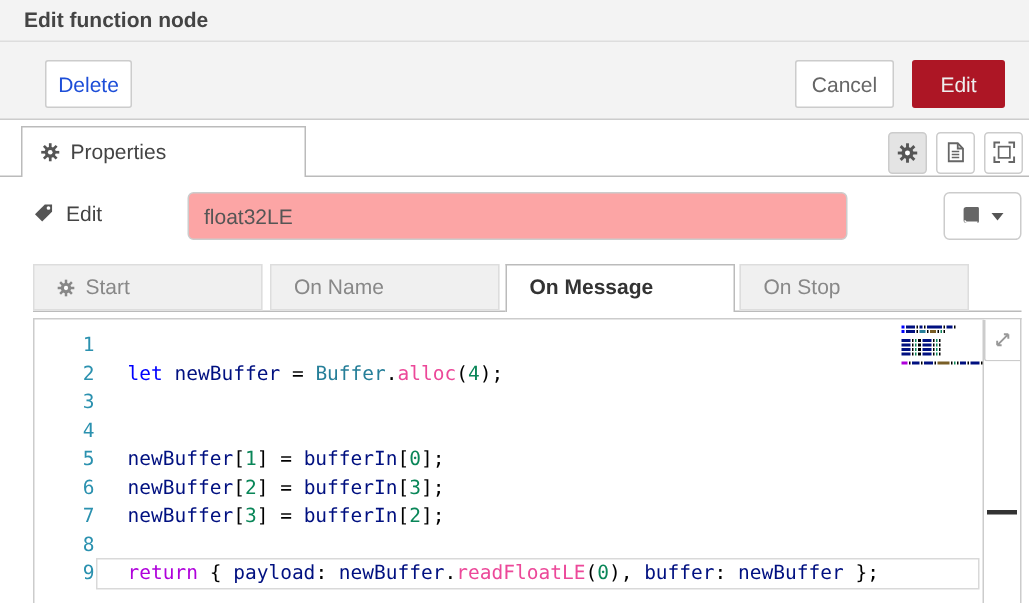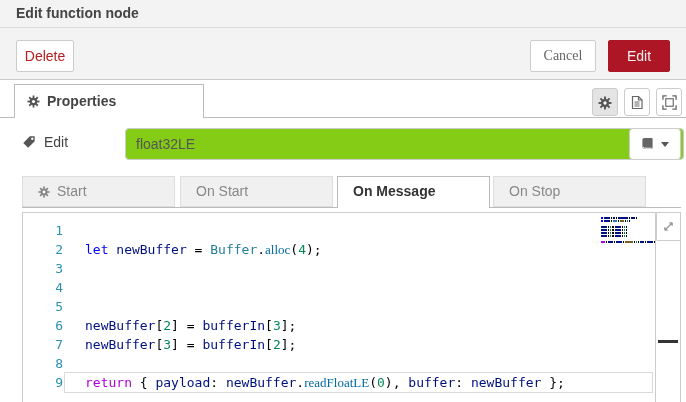--- a/index.html
+++ b/index.html
@@ -10,45 +10,45 @@
   
   .titlebar { position:absolute; left:0; top:0; width:686px; height:28px;
     background:#f3f3f3; border-bottom:1px solid #ddd; line-height:27px;
     padding-left:16px; font-size:14px; font-weight:bold; color:#444; }
 
   .actionbar { position:absolute; left:0; top:28px; width:686px; height:52px;
     background:#f3f3f3; border-bottom:1px solid #ccc; }
   .btn { position:absolute; top:12px; height:32px; font-size:14px;
     border:1px solid #ccc; border-radius:2px; background:#fff; text-align:center;
     line-height:30px; cursor:pointer; }
-  .btn-delete { left:16px; width:58px; color:#b91c1c; }
-  .btn-cancel { right:90px; width:66px; color:#666;font-family:Liberation Serif, serif; }
+  .btn-delete { left:30px; width:58px; color:#1d4ed8; }
+  .btn-cancel { right:90px; width:66px; color:#666; }
   .btn-done   { right:16px; width:62px; background:#AD1625; border-color:#AD1625; color:#eee; }
 
   
   .props-underline { position:absolute; left:0; top:117px; width:686px; height:1px; background:#bbb; }
   .props-tab { position:absolute; left:14px; top:84px; width:190px; height:34px;
     background:#fff; border:1px solid #bbb; border-bottom:none; z-index:2;
-    font-size:14px; font-weight:bold; color:#444; line-height:33px; padding-left:12px; }
+    font-size:14px; font-weight:normal; color:#444; line-height:33px; padding-left:12px; }
   .props-tab svg { vertical-align:-2px; margin-right:7px; }
   .mini-btn { position:absolute; top:88px; width:26px; height:28px; background:#fff;
     border:1px solid #ccc; border-radius:3px; text-align:center; line-height:26px; cursor:pointer; }
   .mini-btn.active { background:#e4e4e4; }
   .mini-btn svg { vertical-align:middle; }
   .mb-gear { left:592px; }
   .mb-file { left:624px; }
   .mb-frame { left:656px; }
 
   
   .name-row { position:absolute; left:0; top:126px; width:686px; height:40px; }
   .name-label { position:absolute; left:22px; top:8px; font-size:14px; color:#444; }
   .name-label svg { vertical-align:-2px; margin-right:8px; }
-  .name-input { position:absolute; left:125px; top:2px; width:559px; height:32px;
+  .name-input { position:absolute; left:125px; top:2px; width:440px; height:32px;
     border:1px solid #ccc; border-radius:4px; font-size:14px; color:#555;
-    padding:0 10px; font-family:"Liberation Sans", sans-serif; background:#84cc16; }
+    padding:0 10px; font-family:"Liberation Sans", sans-serif; background:#fca5a5; }
   .lib-btn { position:absolute; left:629px; top:2px; width:52px; height:32px;
     border:1px solid #ccc; border-radius:4px; background:#fff; cursor:pointer;
     display:flex; align-items:center; justify-content:center; gap:7px; }
   .caret-down { width:0; height:0; border-left:4px solid transparent;
     border-right:4px solid transparent; border-top:5px solid #555; }
 
   
   #func-tabs { position:absolute; left:0; top:176px; width:686px; height:34px; }
   .ftabs-underline { position:absolute; left:22px; top:31px; width:659px; height:1px; background:#bbb; }
   .ftab { position:absolute; top:0; height:31px; background:#f0f0f0;
@@ -63,21 +63,21 @@
     background:#fff; border:1px solid #ccc; border-bottom:none; overflow:hidden; }
   .code-font { font-family:"DejaVu Sans Mono", monospace; font-size:13px; }
   #code-lines { position:absolute; left:0; top:8px; width:100%; }
   .crow { position:relative; display:flex; height:19px; line-height:19px; }
   .crow .ln { width:40px; text-align:right; color:#2b91af; flex:none; }
   .crow .ctext { margin-left:22px; white-space:pre; color:#000; }
   .crow.active::before { content:""; position:absolute; left:41px; right:27px; top:-1px;
     bottom:-1px; border:1px solid #d9d9d9; pointer-events:none; }
   .tok-kw  { color:#0000ff; } .tok-ctrl{ color:#af00db; }
   .tok-id  { color:#001080; } .tok-cls { color:#267f99; }
-  .tok-fn  { color:#0369a1;font-family:Liberation Serif, serif; } .tok-num { color:#098658; }
+  .tok-fn  { color:#ec4899; } .tok-num { color:#098658; }
   .tok-pl  { color:#000000; }
 
   .scroll-gutter { position:absolute; right:0; top:0; bottom:0; width:25px;
     background:#fff; border-left:1px solid #ccc; z-index:4; }
   .scroll-marker { position:absolute; left:2px; top:127px; width:20px; height:3px; background:#333; }
   .expand-btn { position:absolute; right:0; top:0; width:24px; height:28px;
     background:#fff; border:1px solid #ccc; border-top:none; border-right:none;
     border-radius:0 0 0 2px; z-index:6; cursor:pointer;
     display:flex; align-items:center; justify-content:center; }
   #minimap { position:absolute; right:26px; top:2px; width:55px; height:33px;
@@ -159,21 +159,21 @@
       </svg>
       <span class="caret-down"></span>
     </div>
   </div>
 
   <div id="func-tabs">
     <div class="ftabs-underline"></div>
   <div class="ftab" style="left: 22px; width: 153px;"><svg width="12" height="12" viewBox="0 0 16 16" style="color:#888">
           <use href="#gear"></use>
         </svg><span>Start</span></div>
-      <div class="ftab" style="left: 180px; width: 153px;"><span>On Start</span></div>
+      <div class="ftab" style="left: 180px; width: 153px;"><span>On Name</span></div>
       <div class="ftab active" style="left: 337px; width: 153px;"><span>On Message</span></div>
       <div class="ftab" style="left: 493px; width: 153px;"><span>On Stop</span></div>
     </div>
 
   <div class="editor code-font">
     <div id="code-lines">
         <div class="crow">
           <span class="ln">1</span>
         </div>
         <div class="crow">
@@ -182,20 +182,21 @@
         </div>
         <div class="crow">
           <span class="ln">3</span>
           <span class="ctext"></span>
         </div>
         <div class="crow">
           <span class="ln">4</span>
         </div>
         <div class="crow">
           <span class="ln">5</span>
+          <span class="ctext"><span class="tok-id">newBuffer</span><span class="tok-pl">[</span><span class="tok-num">1</span><span class="tok-pl">] = </span><span class="tok-id">bufferIn</span><span class="tok-pl">[</span><span class="tok-num">0</span><span class="tok-pl">];</span></span>
         </div>
         <div class="crow">
           <span class="ln">6</span>
           <span class="ctext"><span class="tok-id">newBuffer</span><span class="tok-pl">[</span><span class="tok-num">2</span><span class="tok-pl">] = </span><span class="tok-id">bufferIn</span><span class="tok-pl">[</span><span class="tok-num">3</span><span class="tok-pl">];</span></span>
         </div>
         <div class="crow">
           <span class="ln">7</span>
           <span class="ctext"><span class="tok-id">newBuffer</span><span class="tok-pl">[</span><span class="tok-num">3</span><span class="tok-pl">] = </span><span class="tok-id">bufferIn</span><span class="tok-pl">[</span><span class="tok-num">2</span><span class="tok-pl">];</span></span>
         </div>
         <div class="crow">

